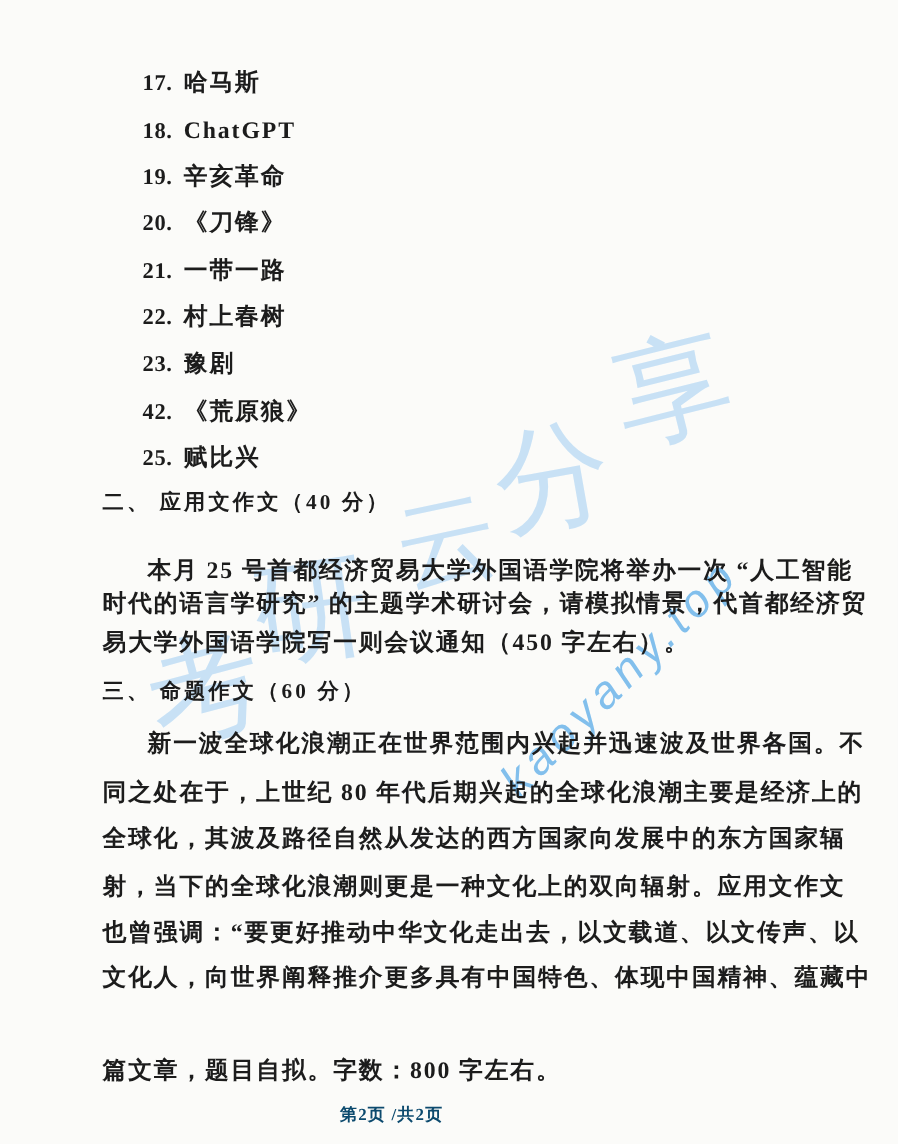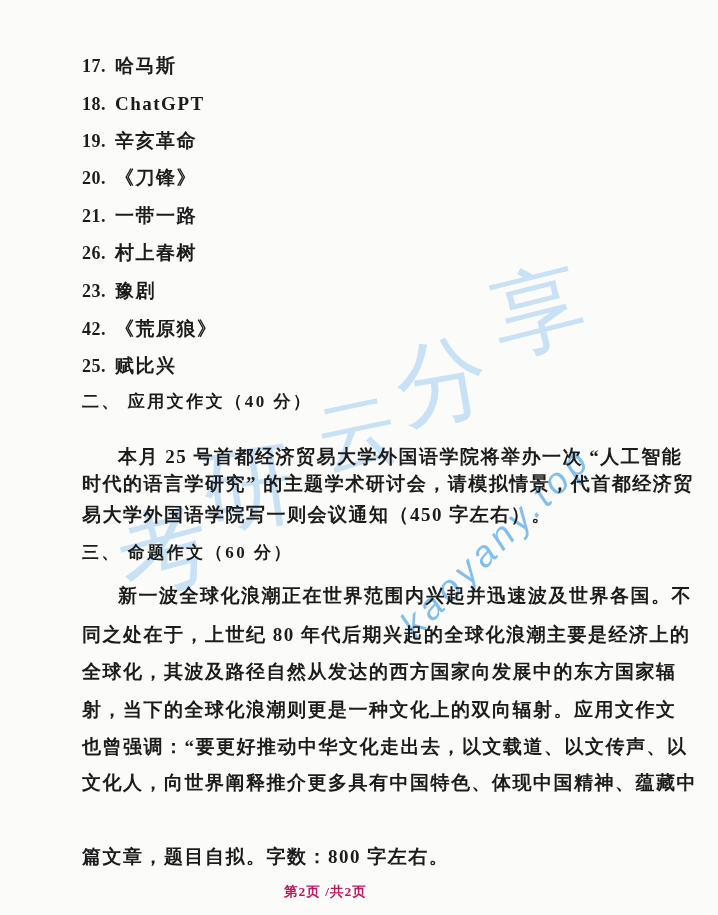--- a/index.html
+++ b/index.html
@@ -25,35 +25,36 @@
     font-weight: 600;
     letter-spacing: 1.5px;
     white-space: nowrap;
     line-height: 24px;
   }
   .list-item .num {
     display: inline-block;
     margin-right: 9px;
     font-size: 18px;
     letter-spacing: 0.5px;
+    margin-left: 32px;
   }
   .heading {
     font-size: 17px;
     font-weight: 700;
     letter-spacing: 2.5px;
   }
   .indent { padding-left: 36px; }
   .footer {
     position: absolute;
-    left: 284px;
+    left: 272px;
     top: 883px;
     font-size: 13.5px;
     font-weight: 600;
     letter-spacing: 1px;
-    color: #be185d;
+    color: #0c4a6e;
   }
   
   .wm-char {
     position: absolute;
     font-size: 92px;
     line-height: 1;
     color: #9fcdf3;
     opacity: 0.55;
     font-weight: 400;
     pointer-events: none;
@@ -104,21 +105,21 @@
   <div class="line list-item" style="top:129px">
     <span class="num">19.</span><span>辛亥革命</span>
   </div>
   <div class="line list-item" style="top:166px">
     <span class="num">20.</span><span>《刀锋》</span>
   </div>
   <div class="line list-item" style="top:204px">
     <span class="num">21.</span><span>一带一路</span>
   </div>
   <div class="line list-item" style="top:241px">
-    <span class="num">26.</span><span>村上春树</span>
+    <span class="num">22.</span><span>村上春树</span>
   </div>
   <div class="line list-item" style="top:279px">
     <span class="num">23.</span><span>豫剧</span>
   </div>
   <div class="line list-item" style="top:317px">
     <span class="num">42.</span><span>《荒原狼》</span>
   </div>
   <div class="line list-item" style="top:354px">
     <span class="num">25.</span><span>赋比兴</span>
   </div>

